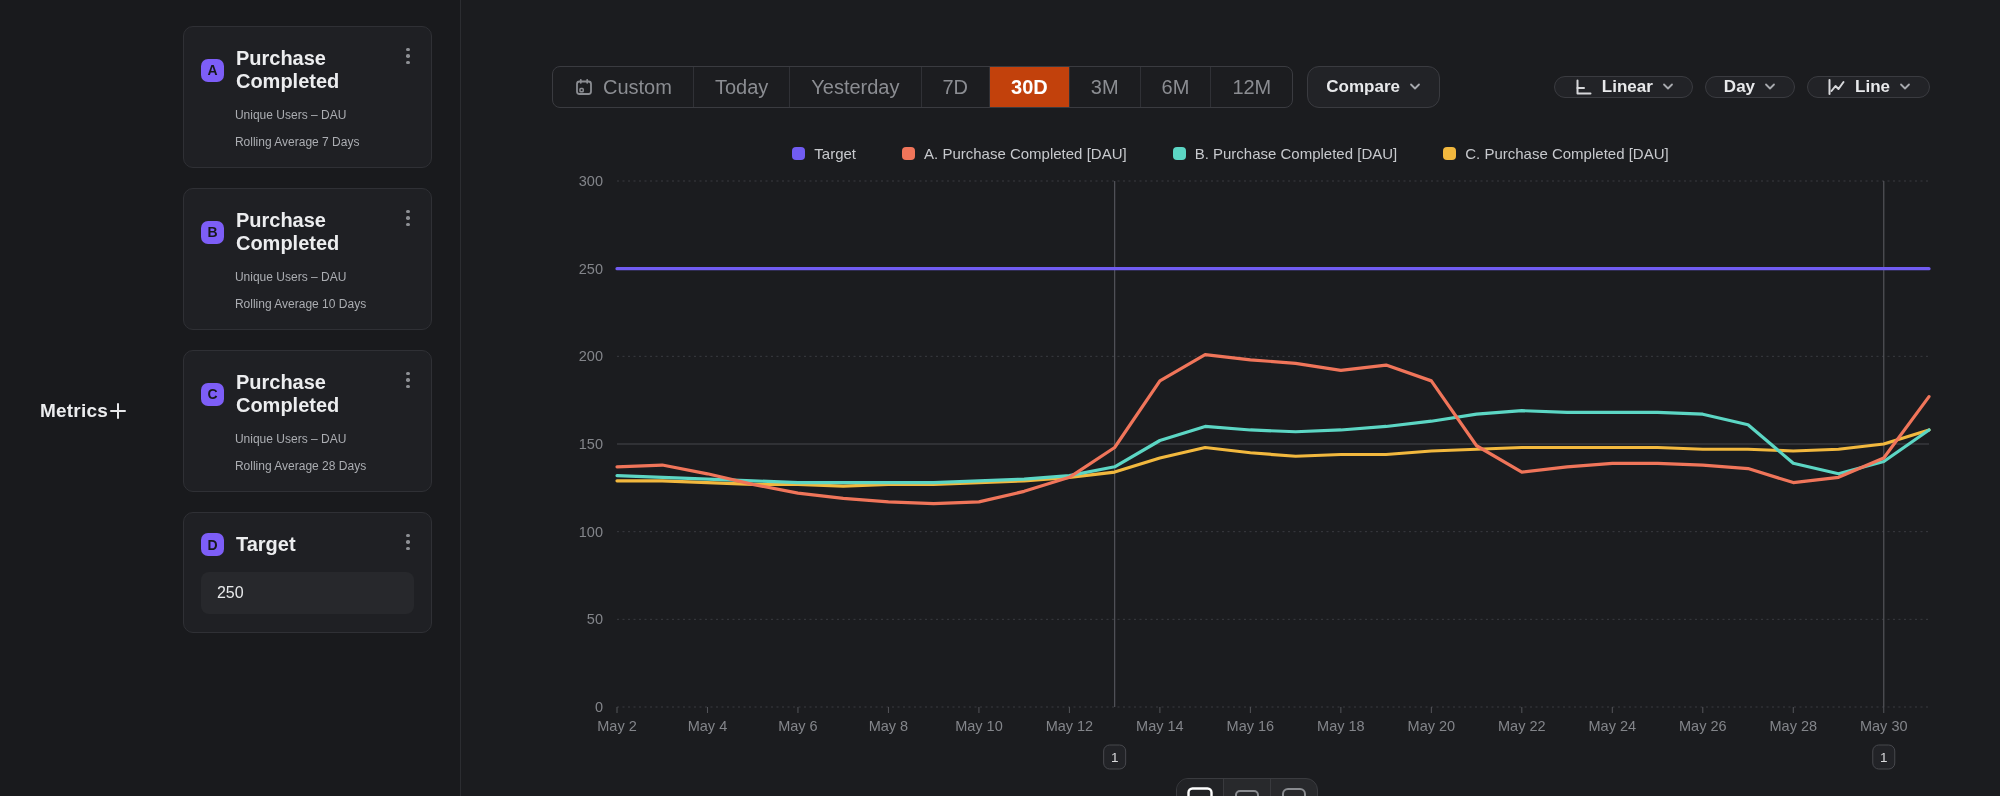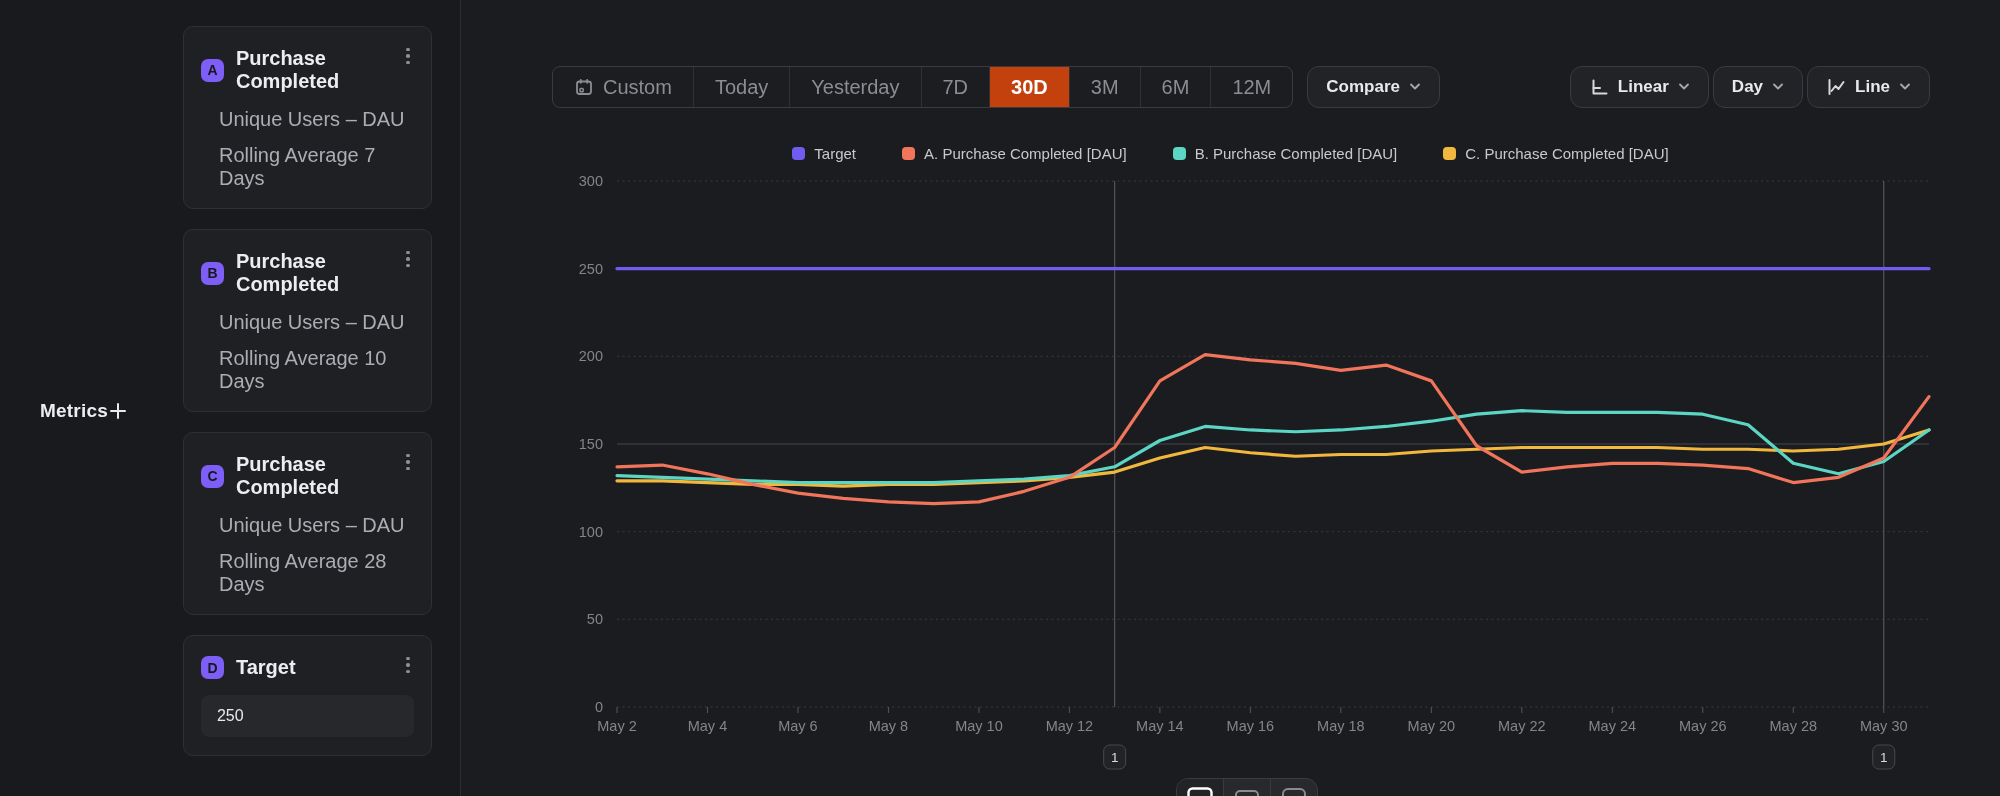--- a/index.html
+++ b/index.html
@@ -16,21 +16,21 @@
   .cards{margin:26px 28px 0 28px;}
   .card{position:relative;background:#1F2024;border:1px solid #2F3035;border-radius:10px;
         padding:20px 17px 18px 17px;margin-bottom:20px;box-sizing:border-box;}
   .card-head{display:flex;align-items:center;}
   .badge{width:23px;height:23px;border-radius:7px;background:#7D5EF7;color:#17181B;font-size:14px;
          font-weight:700;display:flex;align-items:center;justify-content:center;flex:none;}
   .card-title{margin-left:12px;font-size:20px;font-weight:700;color:#ECEDEF;}
   .kebab{position:absolute;right:12px;top:16px;width:22px;height:26px;display:flex;flex-direction:column;
          align-items:center;justify-content:center;gap:3px;background:none;border:none;cursor:pointer;}
   .kebab i{width:3.5px;height:3.5px;border-radius:50%;background:#8E9095;display:block;}
-  .card-line{margin:15px 0 0 18px;font-size:20px;color:#ABADB2;}
+  .card-line{margin:15px 0 0 34px;font-size:12px;color:#ABADB2;}
   .card-line + .card-line{margin-top:13px;}
   .target-input{margin-top:16px;width:100%;box-sizing:border-box;height:42px;background:#27282C;
                 border:none;border-radius:8px;color:#E8E9EB;font-size:16px;padding:0 16px;
                 font-family:inherit;outline:none;}
   .filter-block{margin-top:auto;}
   .filter-row{display:flex;align-items:center;justify-content:space-between;margin:0 27px 12px 40px;}
   .filter-row .title{font-size:19px;font-weight:700;color:#A9ABB0;}
   .side-divider{height:1px;background:#2A2B2F;width:100%;}
   .collapse-row{display:flex;justify-content:flex-end;padding:14px 38px 0 0;}
 
@@ -40,21 +40,21 @@
   .range-group{display:flex;align-items:stretch;border:1px solid #3A3B40;border-radius:8px;
                background:#1C1D20;overflow:hidden;}
   .seg{display:flex;align-items:center;gap:9px;padding:0 21px;font-size:20px;color:#8B8D92;
        cursor:pointer;border-left:1px solid #303136;white-space:nowrap;}
   .seg:first-child{border-left:none;}
   .seg.active{background:#c2410c;color:#FFFFFF;font-weight:700;}
   .btn{display:flex;align-items:center;gap:9px;border:1px solid #3A3B40;border-radius:12px;
        background:#222327;color:#E8E9EB;font-size:17px;font-weight:600;padding:0 18px;cursor:pointer;
        font-family:inherit;}
   .compare{margin-left:14px;}
-  .right-btns{margin-left:auto;display:flex;gap:4px;}
+  .right-btns{margin-left:auto;display:flex;gap:12px;align-items:center;}
   .legend{position:absolute;left:0;right:0;top:145px;display:flex;justify-content:center;gap:46px;}
   .legend-item{display:flex;align-items:center;gap:9px;cursor:pointer;}
   .legend-swatch{width:13px;height:13px;border-radius:4px;flex:none;}
   .legend-label{font-size:15px;color:#C7C9CD;}
   .chart-svg{position:absolute;left:98px;top:170px;}
   .ax{font-size:14.5px;fill:#83858A;font-family:"Liberation Sans","DejaVu Sans",sans-serif;}
   .badge-t{font-size:13.5px;fill:#D9DADC;font-family:"Liberation Sans","DejaVu Sans",sans-serif;}
 
   .size-strip{position:absolute;left:calc(50% + 16px);transform:translateX(-50%);bottom:-24px;height:40px;
               width:140px;background:#28292C;border:1px solid #3A3B3F;border-radius:12px 12px 0 0;

